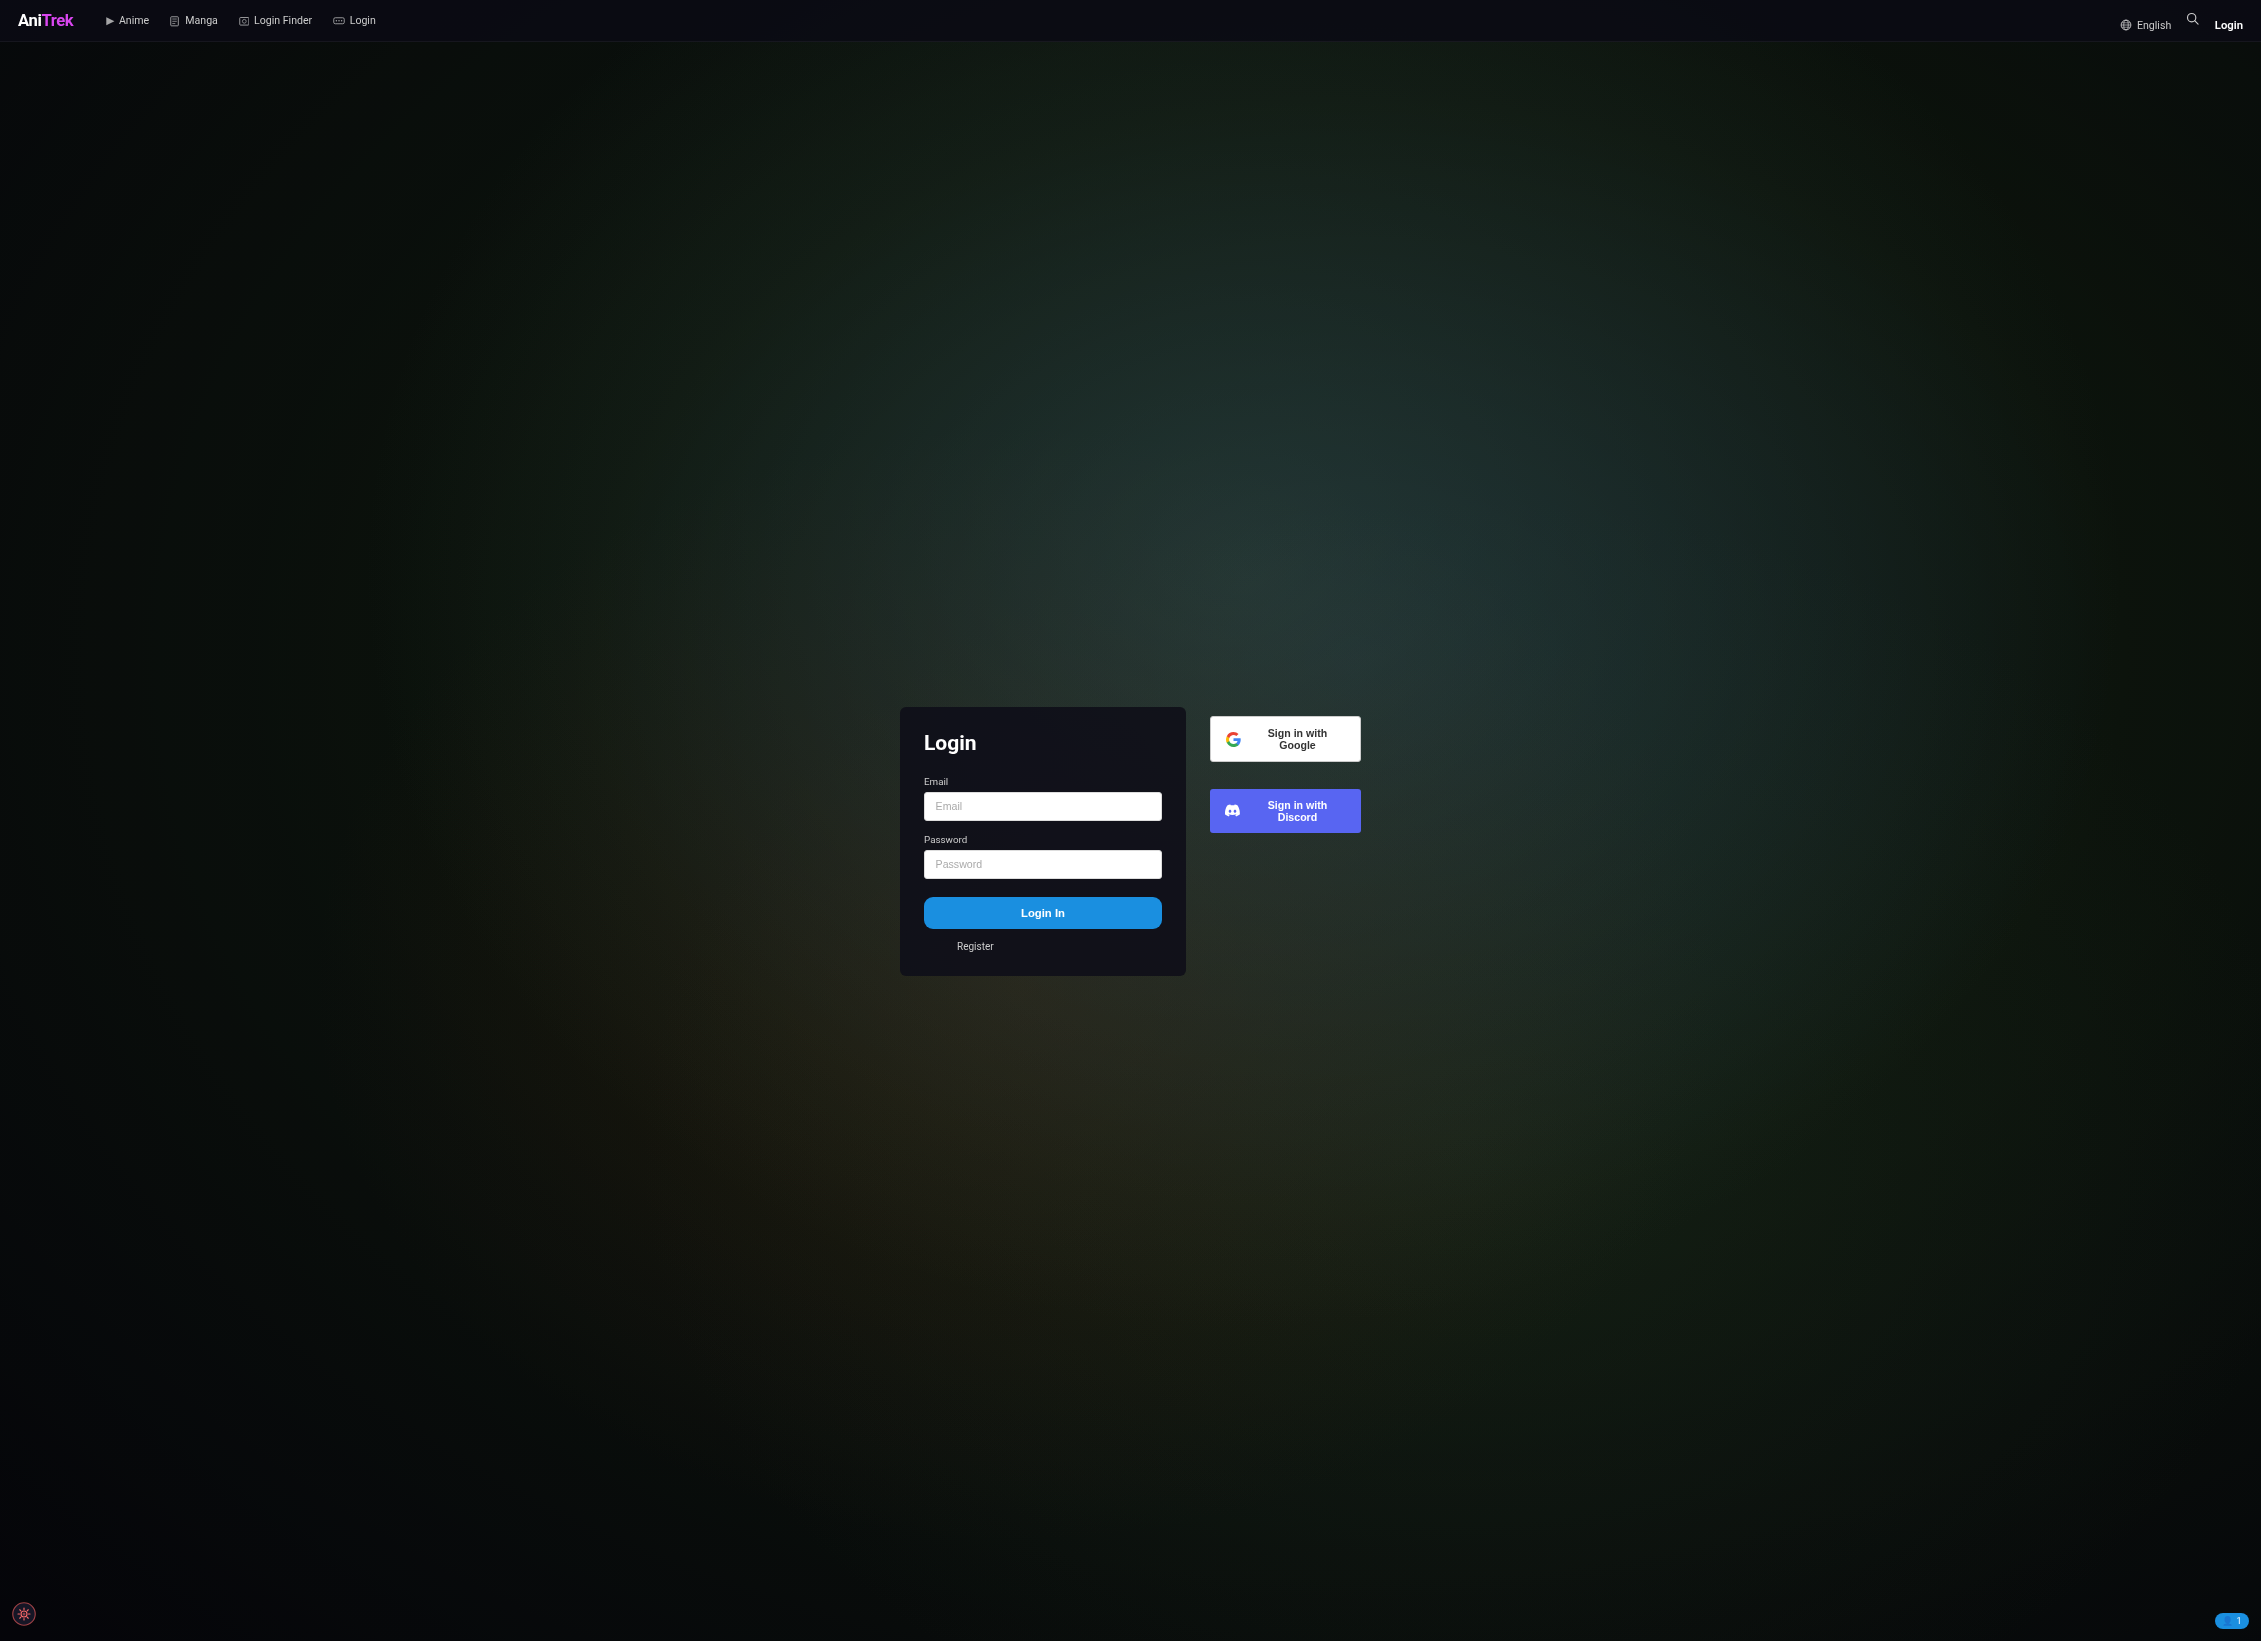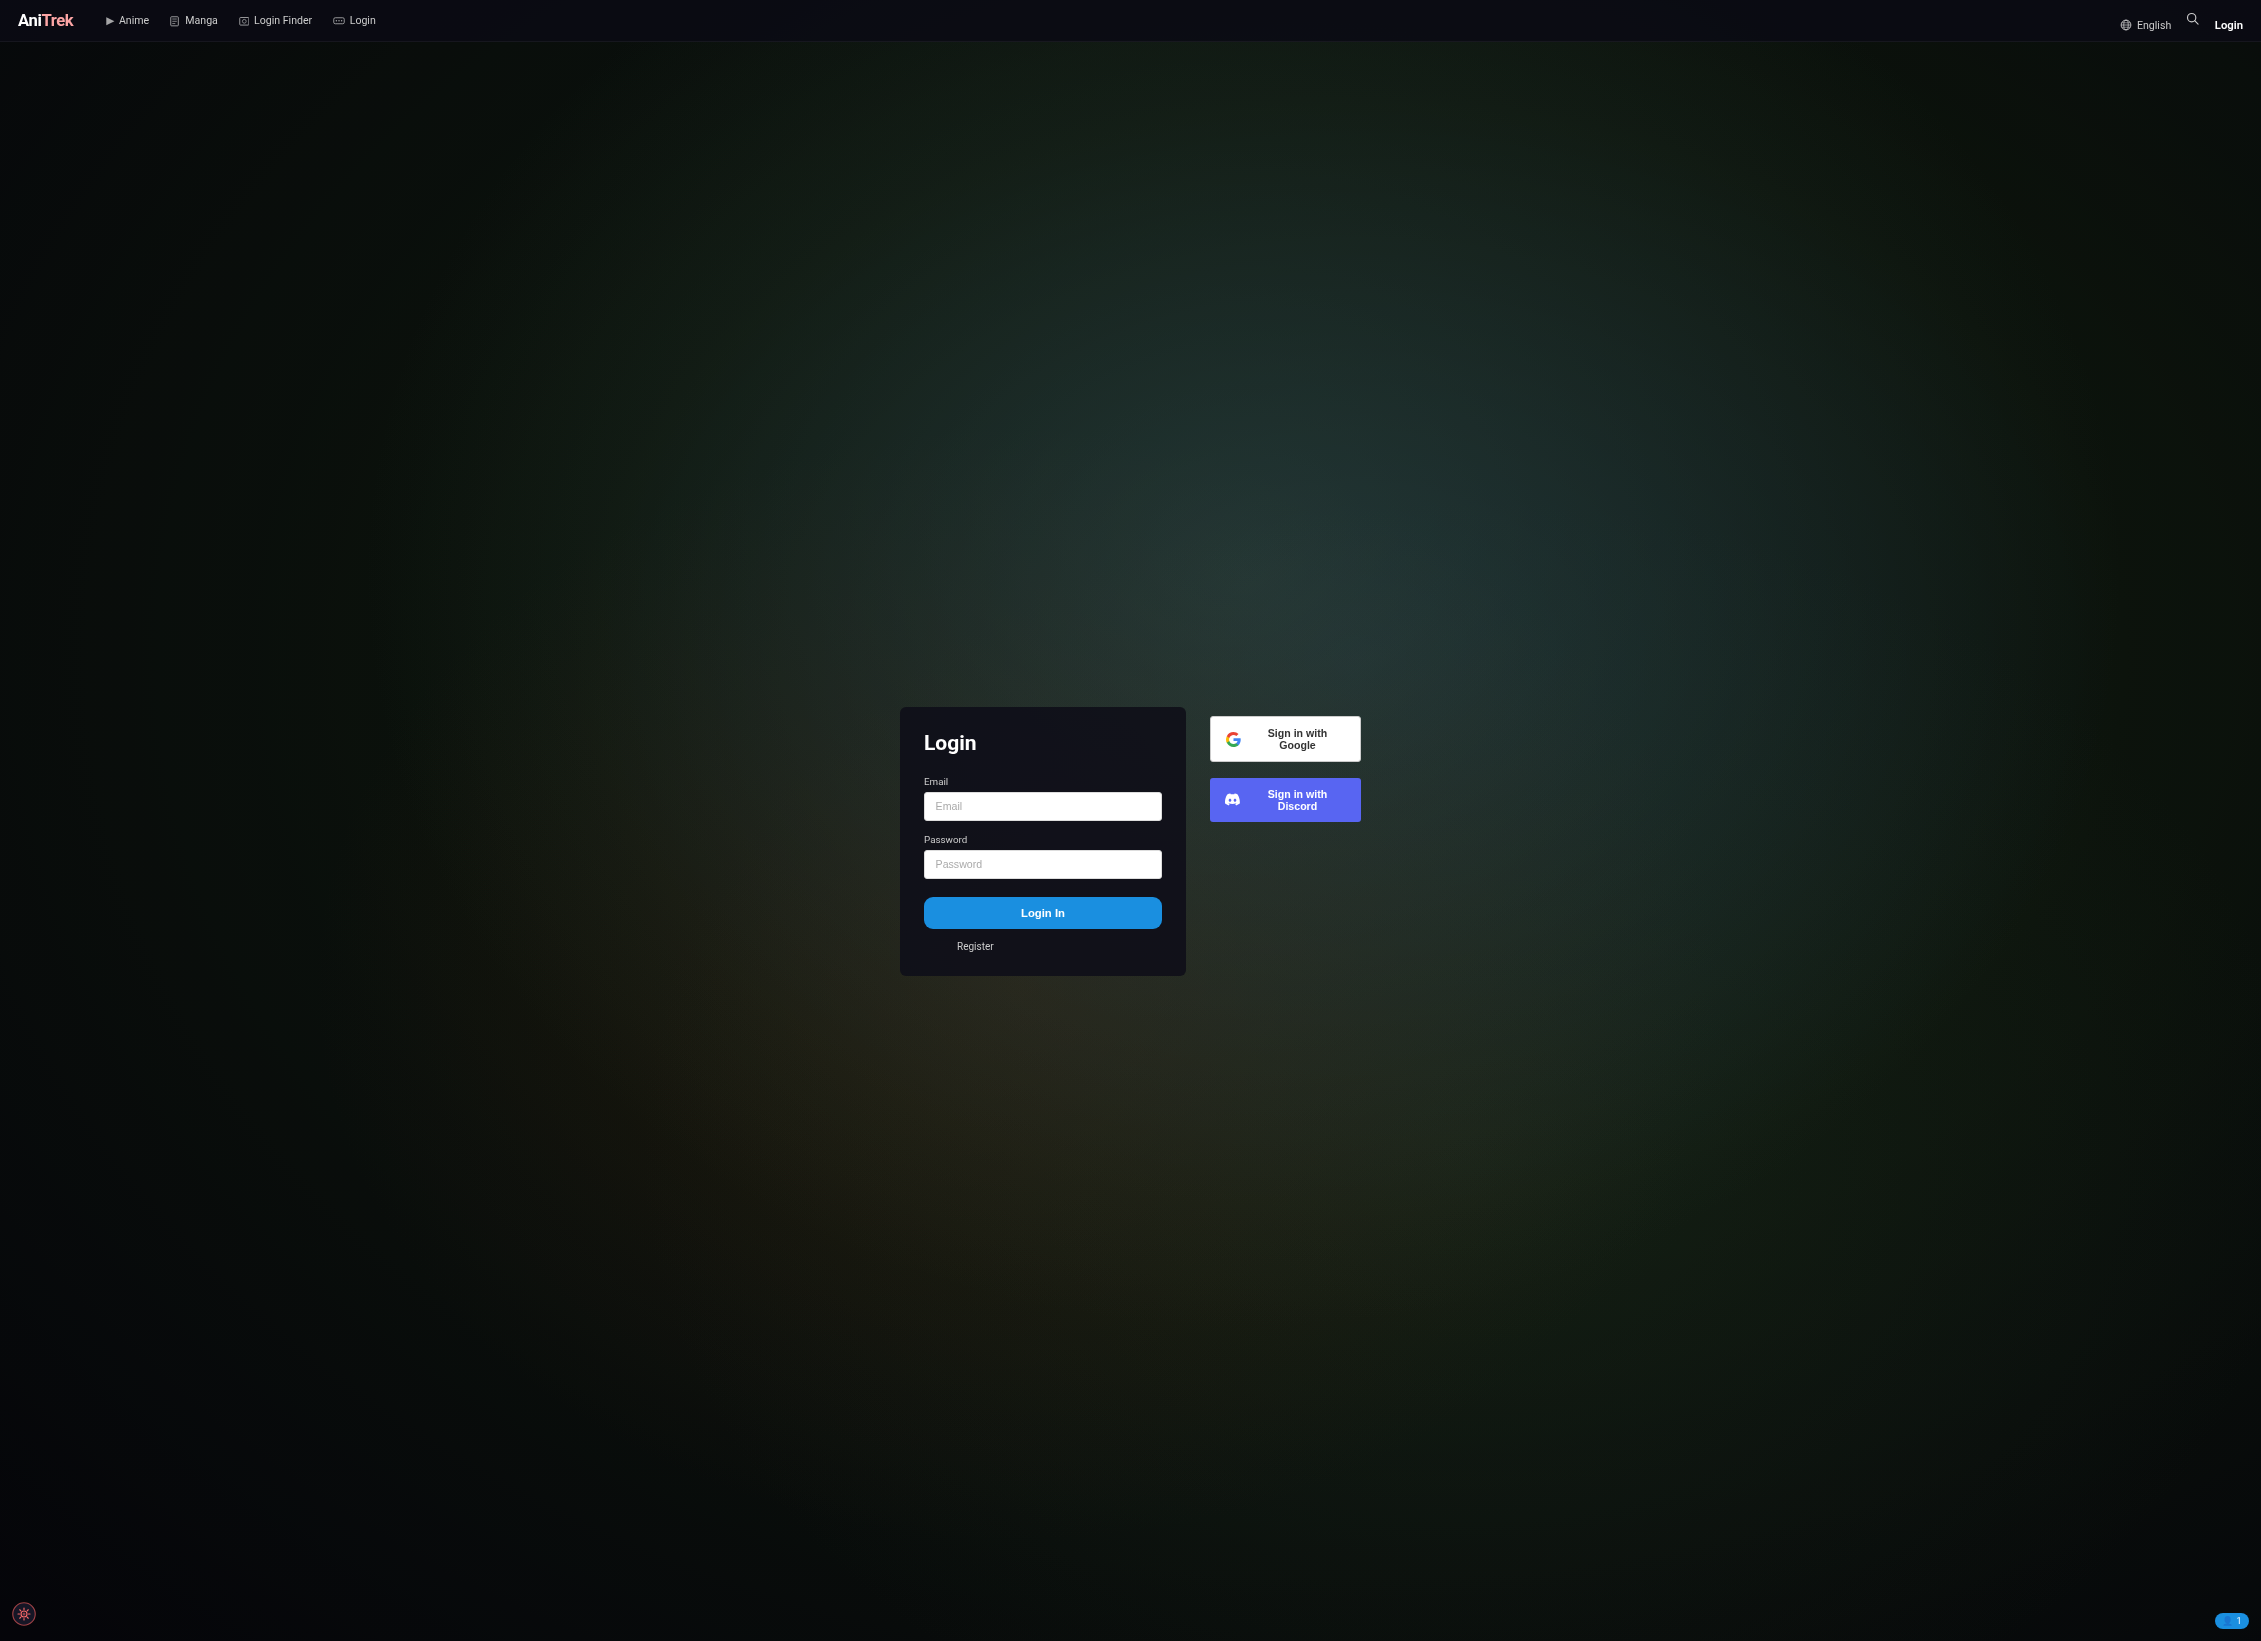--- a/index.html
+++ b/index.html
@@ -182,21 +182,21 @@
       color: #cccccc;
       font-size: 10px;
       cursor: pointer;
       padding-left: 33px;
     }
 
     
     .oauth-buttons {
       display: flex;
       flex-direction: column;
-      gap: 16px;
+      gap: 27px;
       margin-top: 9px;
       width: 151px;
     }
 
     .oauth-btn {
       display: flex;
       align-items: center;
       gap: 9px;
       padding: 9.8px 15px;
       border-radius: 3px;
@@ -257,21 +257,21 @@
     }
   </style>
 </head>
 <body>
 
 <div class="bg-overlay"></div>
 <div class="bg-character"></div>
 
 <nav class="navbar">
   <div class="navbar-brand">
-    <span>Ani</span><span style="color:#fca5a5;">Trek</span>
+    <span>Ani</span><span style="color:#d946ef;">Trek</span>
   </div>
 
   <div class="nav-items">
     <div class="nav-item">
       <span class="nav-icon">▶</span>
       <span>Anime</span>
     </div>
     <div class="nav-item">
       <span class="nav-icon">
         <svg width="10.6" height="10.6" viewBox="0 0 14 14" fill="none" style="display:inline-block;vertical-align:middle;">

